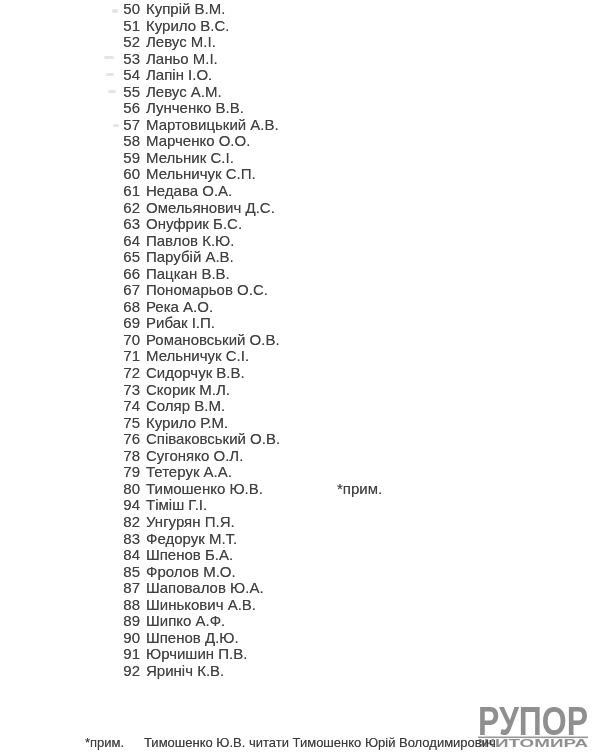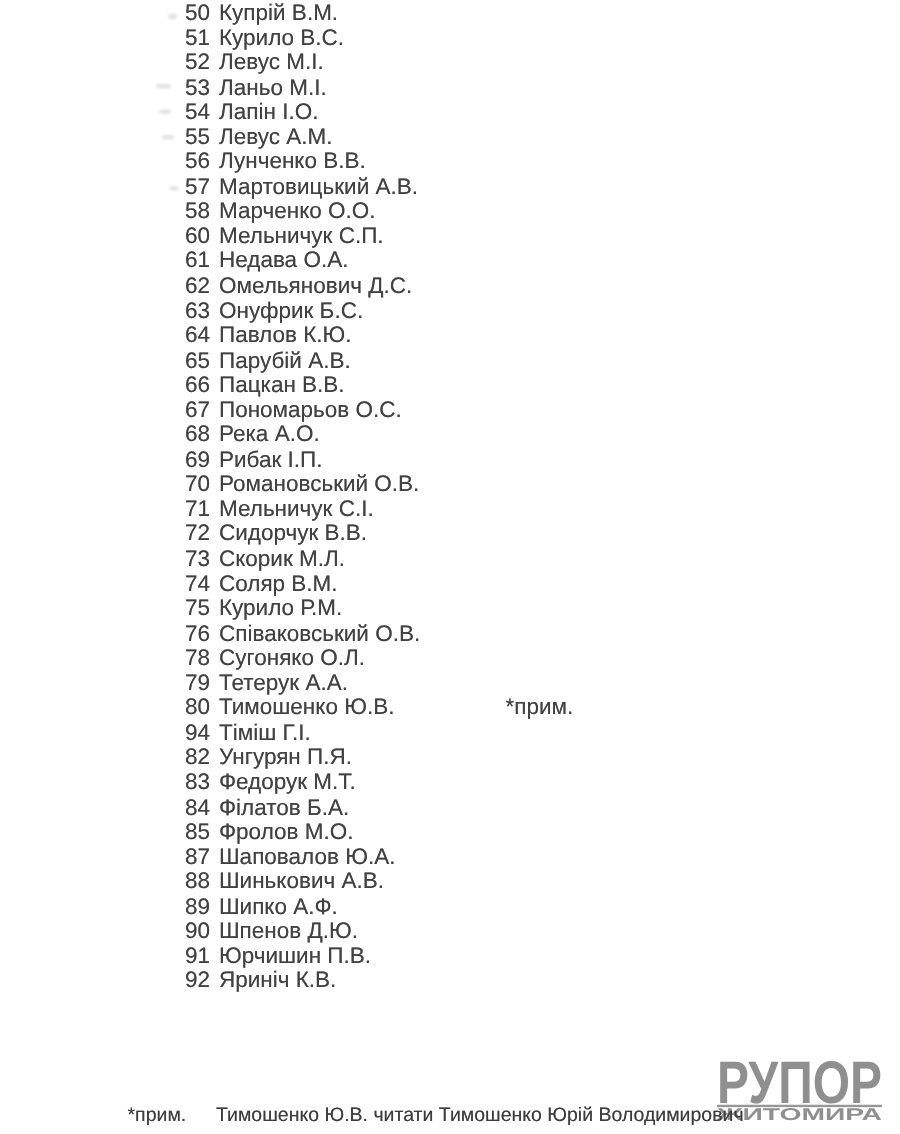--- a/index.html
+++ b/index.html
@@ -72,20 +72,21 @@
   <div class="list" id="list">
       <div class="row"><span class="num">50</span><span class="nm">Купрій В.М.</span></div>
       <div class="row"><span class="num">51</span><span class="nm">Курило В.С.</span></div>
       <div class="row"><span class="num">52</span><span class="nm">Левус М.І.</span></div>
       <div class="row"><span class="num">53</span><span class="nm">Ланьо М.І.</span></div>
       <div class="row"><span class="num">54</span><span class="nm">Лапін І.О.</span></div>
       <div class="row"><span class="num">55</span><span class="nm">Левус А.М.</span></div>
       <div class="row"><span class="num">56</span><span class="nm">Лунченко В.В.</span></div>
       <div class="row"><span class="num">57</span><span class="nm">Мартовицький А.В.</span></div>
       <div class="row"><span class="num">58</span><span class="nm">Марченко О.О.</span></div>
+      <div class="row"><span class="num">59</span><span class="nm">Мельник С.І.</span></div>
       <div class="row"><span class="num">60</span><span class="nm">Мельничук С.П.</span></div>
       <div class="row"><span class="num">61</span><span class="nm">Недава О.А.</span></div>
       <div class="row"><span class="num">62</span><span class="nm">Омельянович Д.С.</span></div>
       <div class="row"><span class="num">63</span><span class="nm">Онуфрик Б.С.</span></div>
       <div class="row"><span class="num">64</span><span class="nm">Павлов К.Ю.</span></div>
       <div class="row"><span class="num">65</span><span class="nm">Парубій А.В.</span></div>
       <div class="row"><span class="num">66</span><span class="nm">Пацкан В.В.</span></div>
       <div class="row"><span class="num">67</span><span class="nm">Пономарьов О.С.</span></div>
       <div class="row"><span class="num">68</span><span class="nm">Река А.О.</span></div>
       <div class="row"><span class="num">69</span><span class="nm">Рибак І.П.</span></div>
@@ -95,21 +96,21 @@
       <div class="row"><span class="num">73</span><span class="nm">Скорик М.Л.</span></div>
       <div class="row"><span class="num">74</span><span class="nm">Соляр В.М.</span></div>
       <div class="row"><span class="num">75</span><span class="nm">Курило Р.М.</span></div>
       <div class="row"><span class="num">76</span><span class="nm">Співаковський О.В.</span></div>
       <div class="row"><span class="num">78</span><span class="nm">Сугоняко О.Л.</span></div>
       <div class="row"><span class="num">79</span><span class="nm">Тетерук А.А.</span></div>
       <div class="row"><span class="num">80</span><span class="nm">Тимошенко Ю.В.</span><span class="note">*прим.</span></div>
       <div class="row"><span class="num">94</span><span class="nm">Тіміш Г.І.</span></div>
       <div class="row"><span class="num">82</span><span class="nm">Унгурян П.Я.</span></div>
       <div class="row"><span class="num">83</span><span class="nm">Федорук М.Т.</span></div>
-      <div class="row"><span class="num">84</span><span class="nm">Філатов Б.А.</span></div>
+      <div class="row"><span class="num">84</span><span class="nm">Шпенов Б.А.</span></div>
       <div class="row"><span class="num">85</span><span class="nm">Фролов М.О.</span></div>
       <div class="row"><span class="num">87</span><span class="nm">Шаповалов Ю.А.</span></div>
       <div class="row"><span class="num">88</span><span class="nm">Шинькович А.В.</span></div>
       <div class="row"><span class="num">89</span><span class="nm">Шипко А.Ф.</span></div>
       <div class="row"><span class="num">90</span><span class="nm">Шпенов Д.Ю.</span></div>
       <div class="row"><span class="num">91</span><span class="nm">Юрчишин П.В.</span></div>
       <div class="row"><span class="num">92</span><span class="nm">Яриніч К.В.</span></div>
     </div>
 
   <span class="footnote-marker">*прим.</span>

